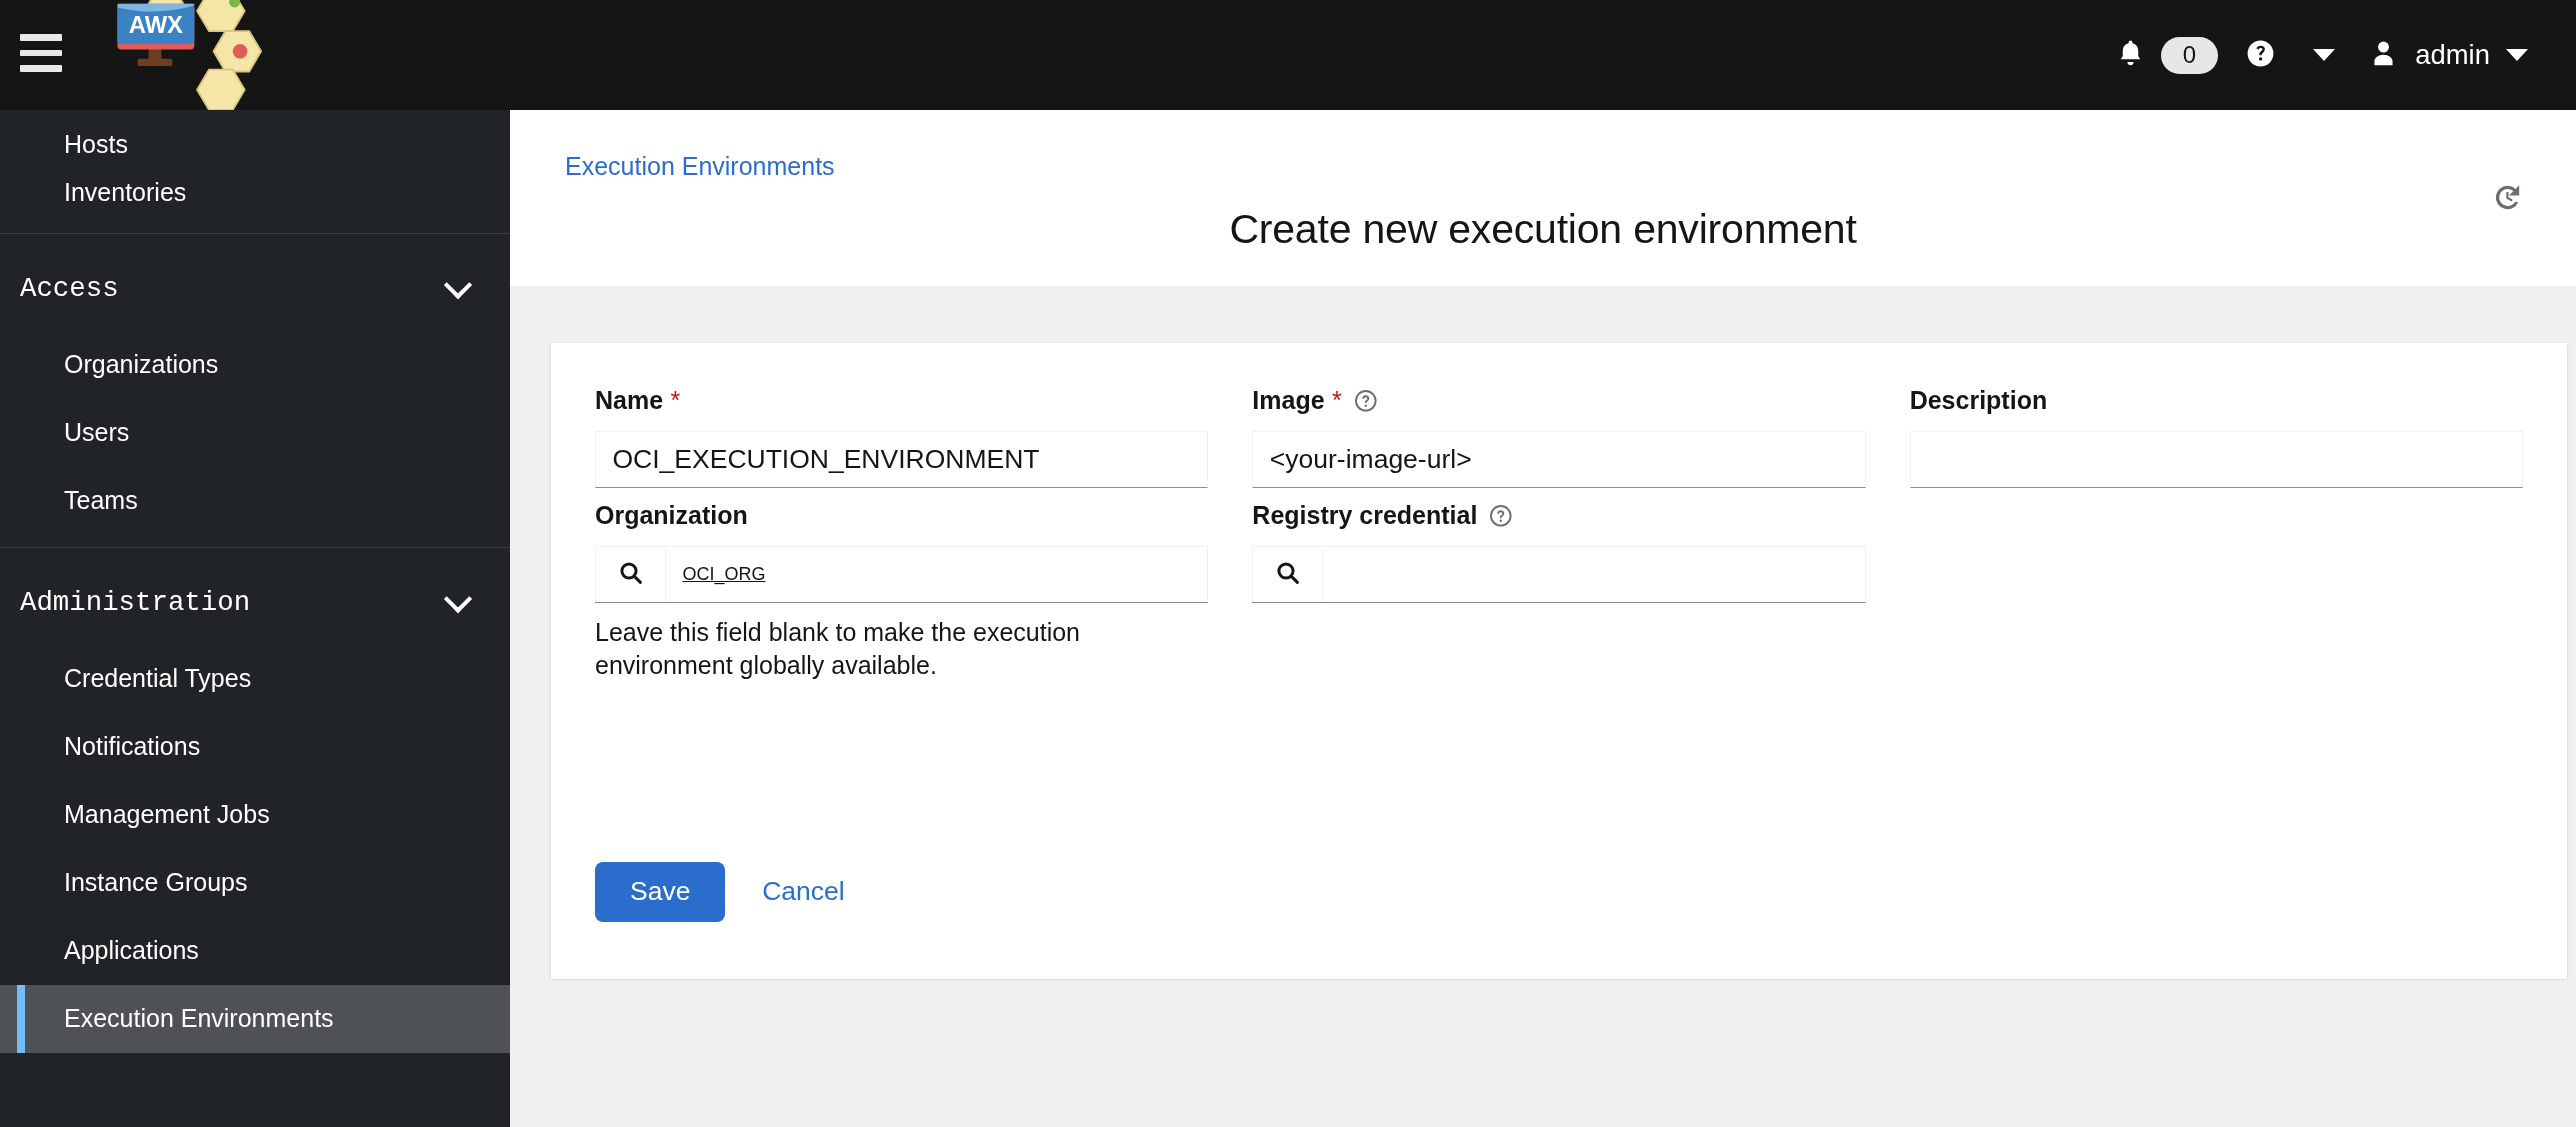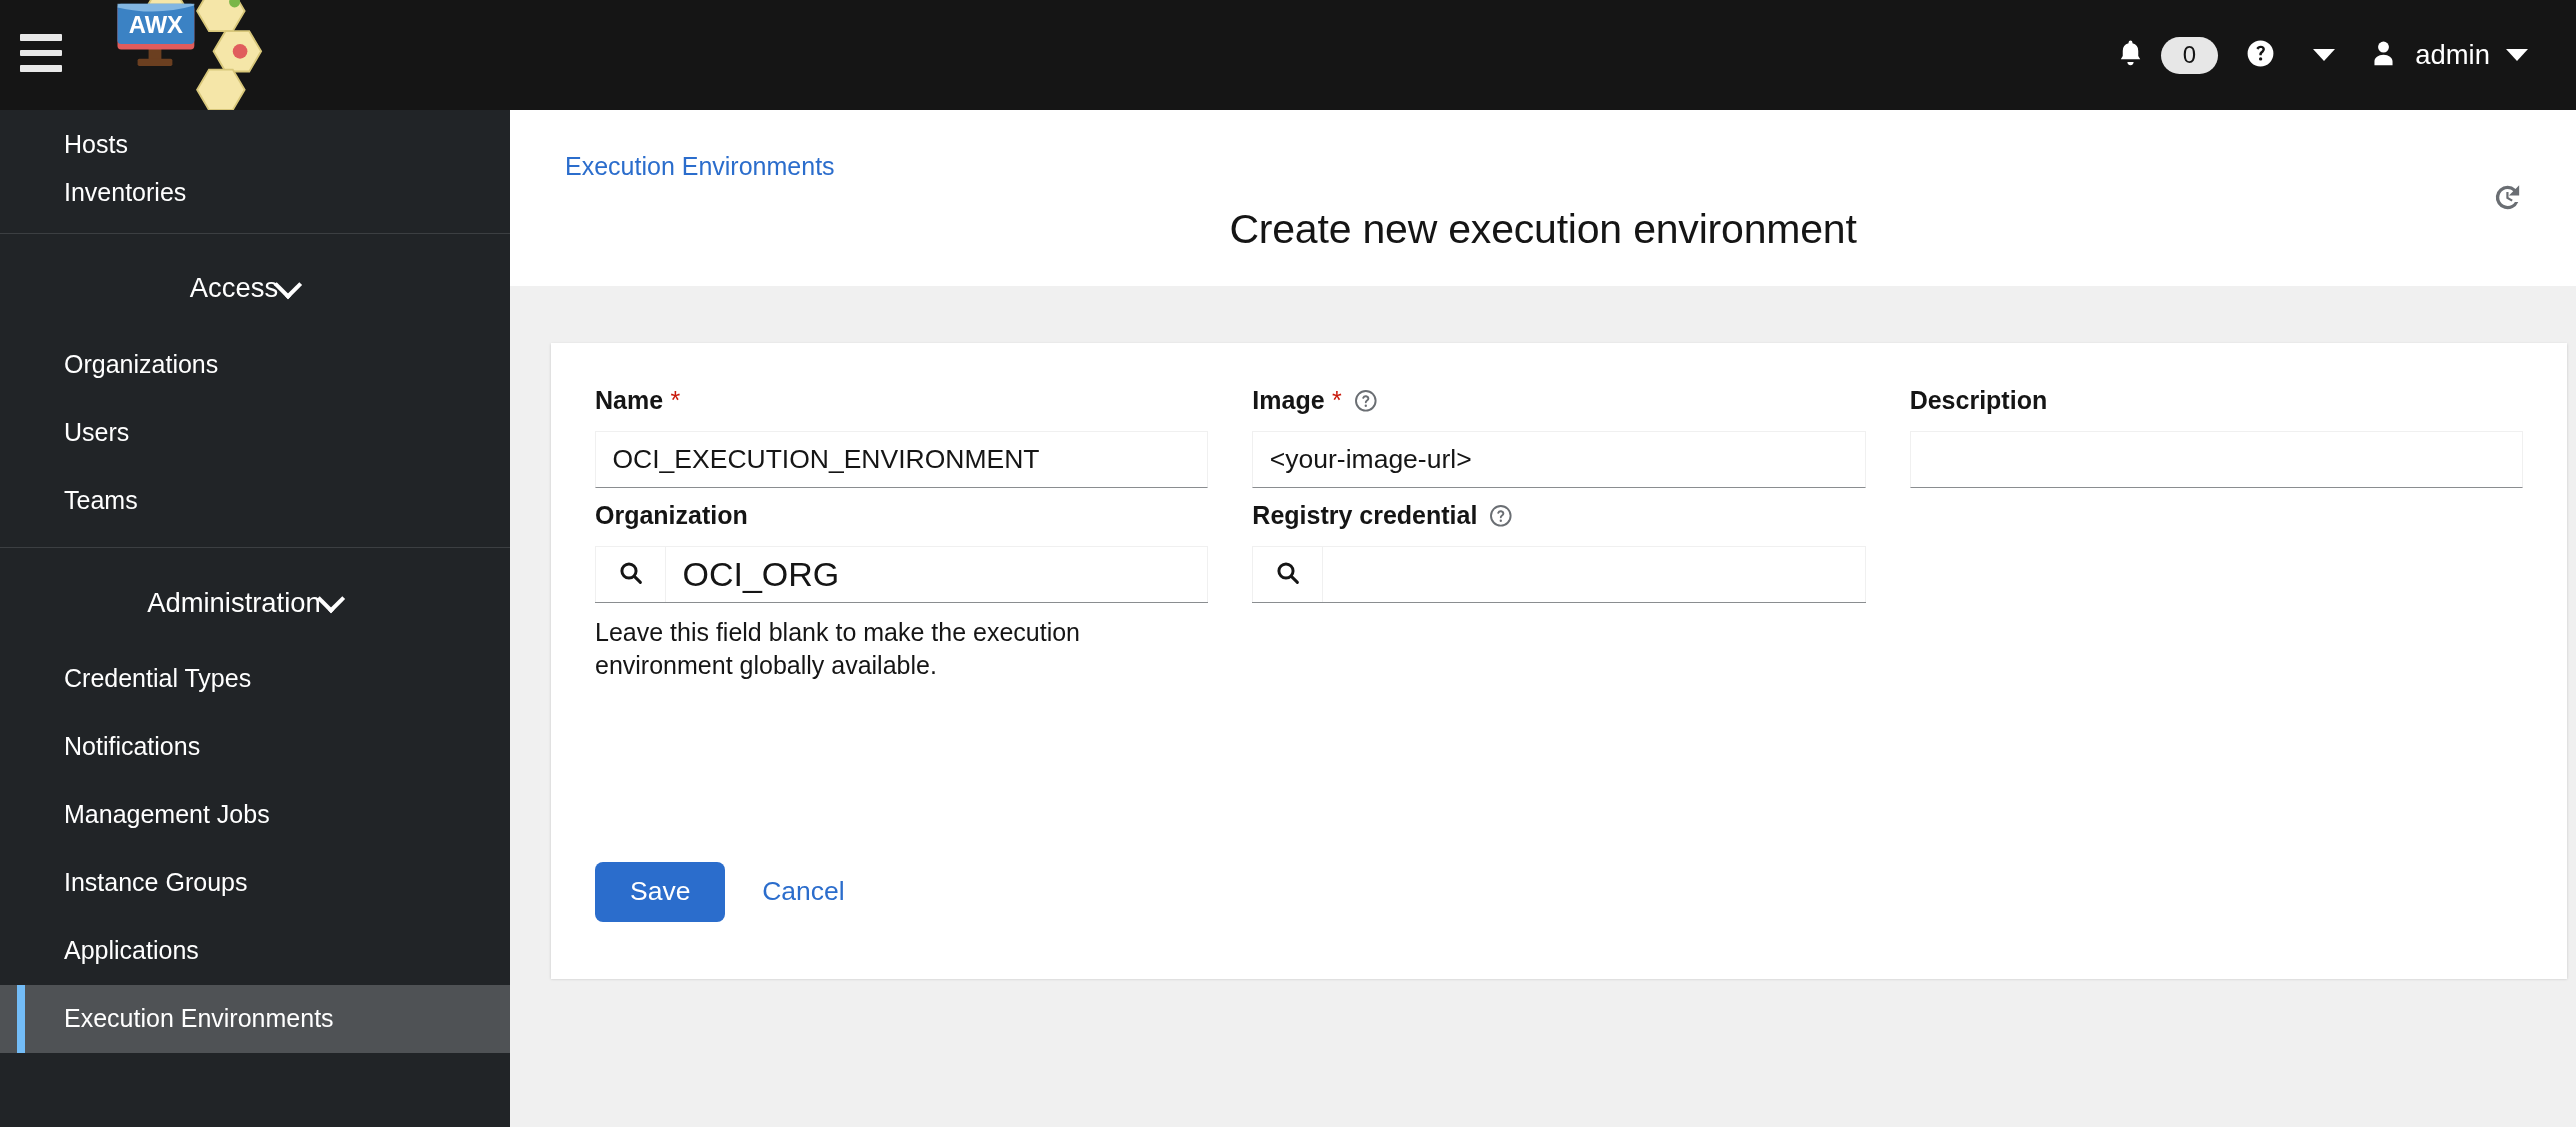--- a/index.html
+++ b/index.html
@@ -59,22 +59,22 @@
     color: #ffffff; font-size: 25px; padding-left: 64px; cursor: pointer;
     position: relative;
   }
   .nav-item.first-cut { height: 42px; align-items: flex-start; padding-top: 0; }
   .nav-item.active { background: #4f5255; }
   .nav-item.active::before {
     content: ""; position: absolute; left: 16.5px; top: 0; bottom: 0;
     width: 8.2px; background: #73bcf7;
   }
   .nav-group {
-    height: 84px; display: flex; align-items: center; justify-content: center;
-    color: #ffffff; font-size: 27.4px; padding: 0 42px 0 20px; cursor: pointer;
+    height: 84px; display: flex; align-items: center; justify-content: space-between;
+    color: #ffffff; font-size: 27.4px; padding: 0 42px 0 20px; cursor: pointer; font-family: Liberation Mono, monospace;
   }
   .nav-sep { height: 0.9px; background: #3c3f42; margin: 12.8px 0; }
   .chev-down {
     width: 20px; height: 20px; border-right: 4.6px solid #fff; border-bottom: 4.6px solid #fff;
     transform: rotate(45deg); margin-top: -7.3px;
   }
 
   
   .main { position: absolute; left: 510px; top: 110px; width: 2066px; height: 1017px; background: #f0f0f0; }
   .page-header {
@@ -113,21 +113,21 @@
     width: 0; height: 0; border-left: 11px solid transparent; border-right: 11px solid transparent;
     border-top: 12.8px solid #151515;
   }
   .lookup { display: flex; width: 100%; height: 57px; border-bottom: 1.8px solid #8a8d90; }
   .lookup-btn {
     width: 71px; border: 0.9px solid #f0f0f0; border-bottom: none; background: #fff;
     display: flex; align-items: center; justify-content: center; cursor: pointer;
   }
   .lookup-input {
     flex: 1; border: 0.9px solid #f0f0f0; border-left: none; border-bottom: none; background: #fff;
-    font-size: 34px; color: #151515; padding: 0 16.5px; display: flex; align-items: center;
+    font-size: 18px; color: #151515; padding: 0 16.5px; display: flex; align-items: center; text-decoration: underline;
   }
   .helper-text { font-size: 25px; color: #151515; line-height: 1.33; margin-top: 12.8px; max-width: 512px; }
 
   .actions { position: absolute; left: 44px; bottom: 57px; display: flex; align-items: center; gap: 24px; }
   .btn-save {
     background: #2b6dcc; color: #ffffff; border: none; border-radius: 8px;
     font-size: 26.5px; padding: 14.6px 35px; cursor: pointer;
     font-family: "Liberation Sans", sans-serif;
   }
   .btn-cancel {

